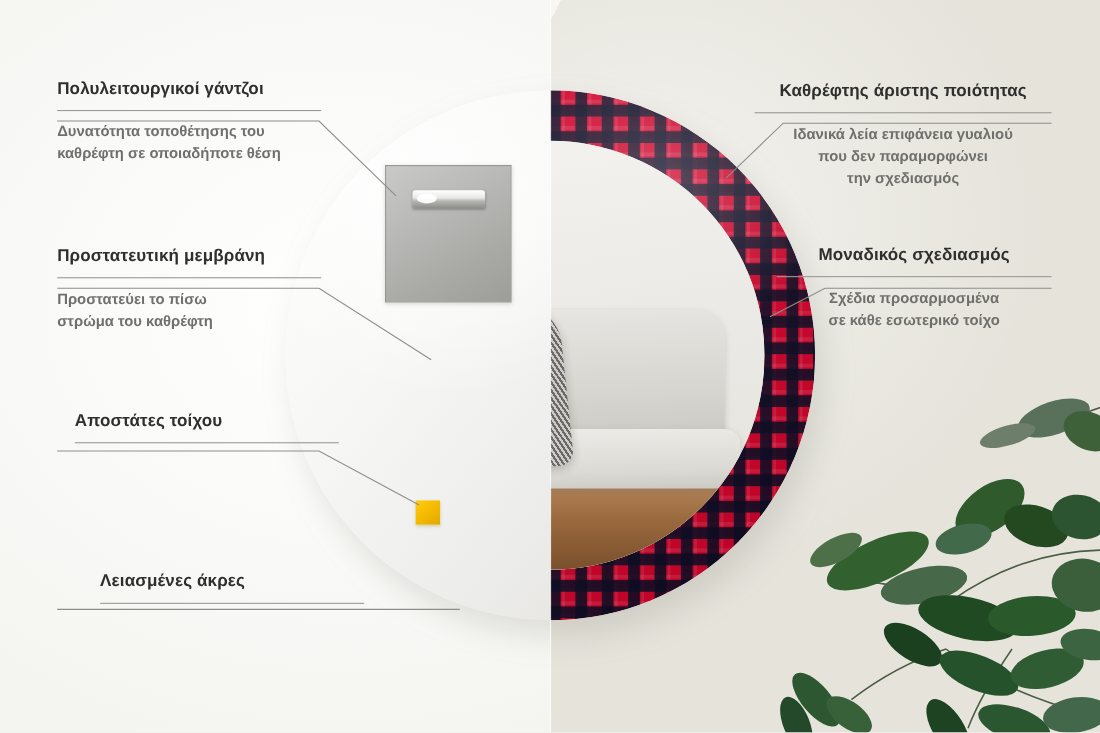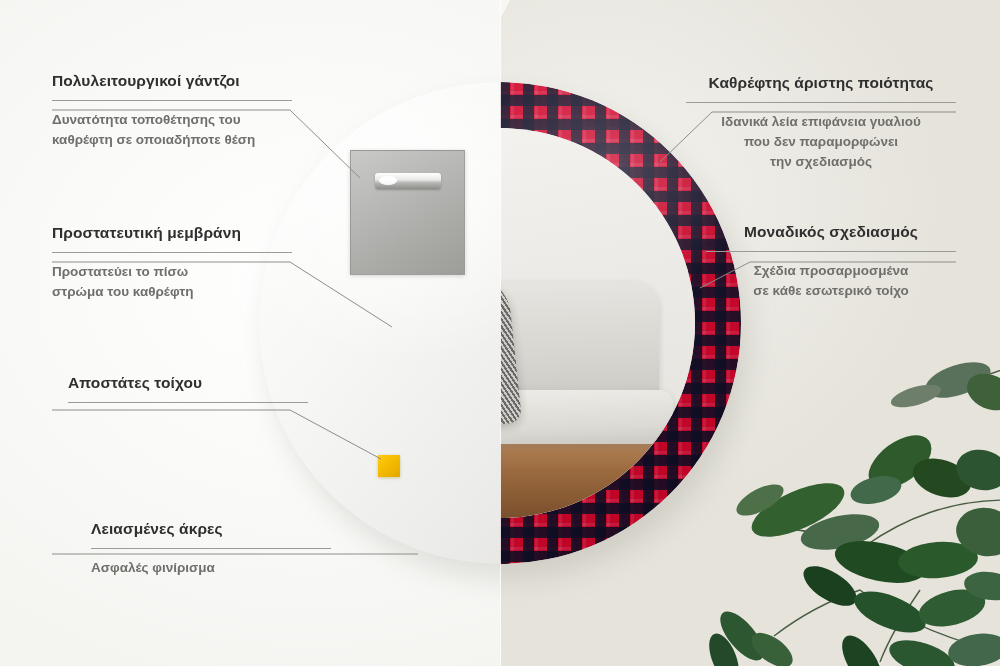--- a/index.html
+++ b/index.html
@@ -374,21 +374,20 @@
   </div>
 
   <div class="callout left" id="co-spacers">
     <div class="c-title">Αποστάτες τοίχου</div>
     <div class="c-rule"></div>
   </div>
 
   <div class="callout left" id="co-edges">
     <div class="c-title">Λειασμένες άκρες</div>
     <div class="c-rule"></div>
-    <div class="c-desc">Ασφαλές φινίρισμα</div>
   </div>
 
   <div class="callout right" id="co-quality">
     <div class="c-title">Καθρέφτης άριστης ποιότητας</div>
     <div class="c-rule"></div>
     <div class="c-desc">Ιδανικά λεία επιφάνεια γυαλιού
 που δεν παραμορφώνει
 την σχεδιασμός</div>
   </div>
 

